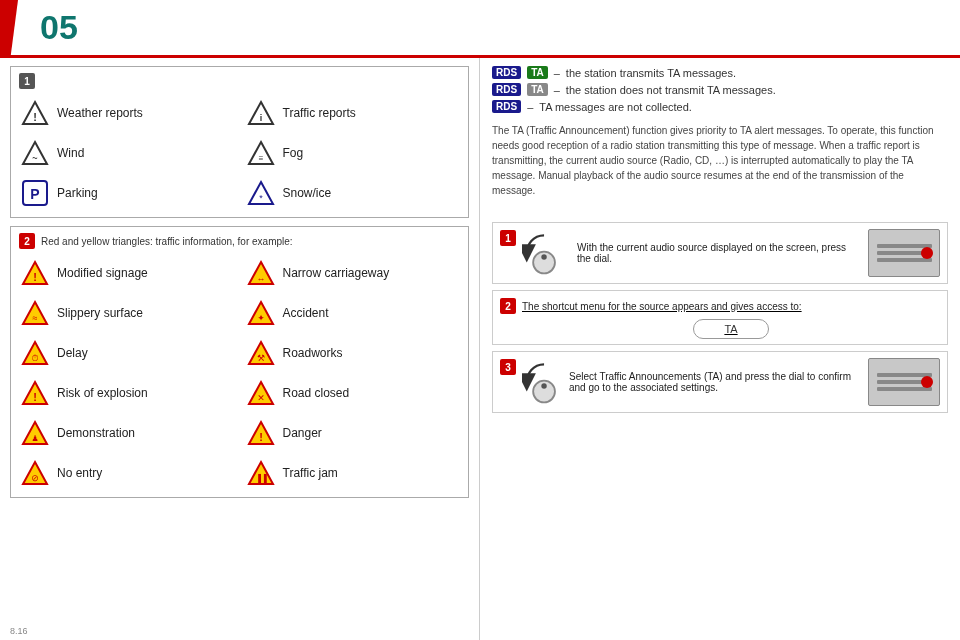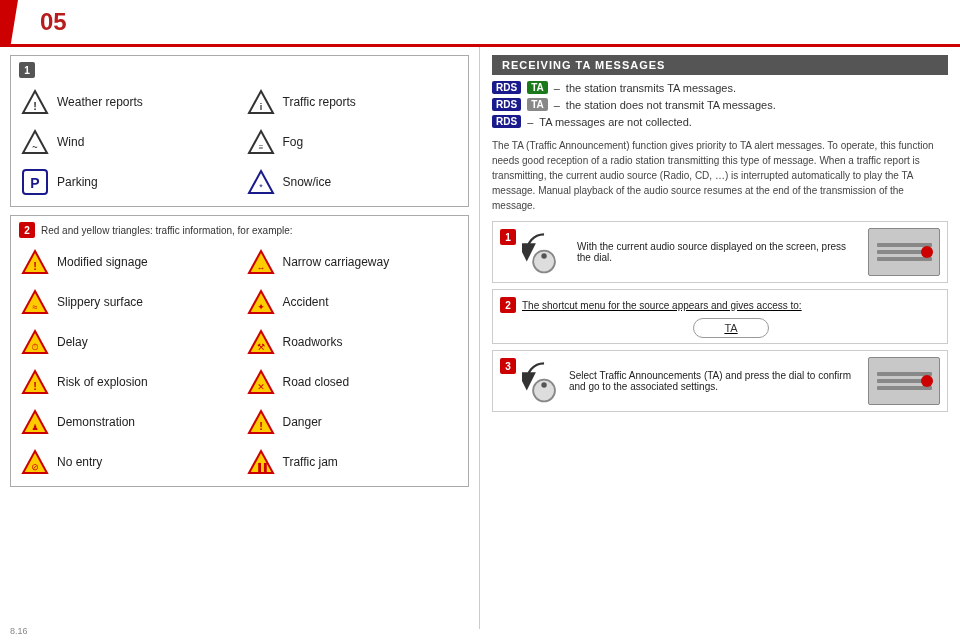--- a/index.html
+++ b/index.html
@@ -15,23 +15,23 @@
     
     .header {
       background: #fff;
       padding: 8px 20px;
       display: flex;
       align-items: center;
       border-bottom: 3px solid #c00;
       position: relative;
     }
     .header-num {
-      font-size: 24px;
-      font-weight: bold;
-      color: #b91c1c;
+      font-size: 34px;
+      font-weight: bold;
+      color: #0f766e;
     }
     .header-title {
       font-size: 26px;
       font-weight: bold;
       letter-spacing: 3px;
       color: #222;
     }
     .header-slash {
       position: absolute;
       left: 0;
@@ -154,21 +154,21 @@
       font-size: 10px;
       font-weight: bold;
       padding: 1px 4px;
       border-radius: 2px;
     }
 
     .info-text {
       font-size: 10px;
       color: #444;
       line-height: 1.5;
-      margin-bottom: 8px;
+      margin-bottom: 24px;
     }
 
     .page-num {
       position: absolute;
       bottom: 4px;
       left: 10px;
       font-size: 9px;
       color: #888;
     }
   </style>
@@ -376,21 +376,20 @@
               <text x="14" y="22" text-anchor="middle" font-size="8" fill="#c00">▐▐</text>
             </svg>
           </div>
           <span class="item-label">Traffic jam</span>
         </div>
       </div>
     </div>
   </div>
 
   <div class="right-panel">
-    <div class="section-header">RECEIVING TA MESSAGES</div>
 
     <div class="rds-table">
       <div class="rds-row">
         <span class="rds-badge">RDS</span>
         <span class="ta-badge">TA</span>
         <span>–</span>
         <span>the station transmits TA messages.</span>
       </div>
       <div class="rds-row">
         <span class="rds-badge">RDS</span>

